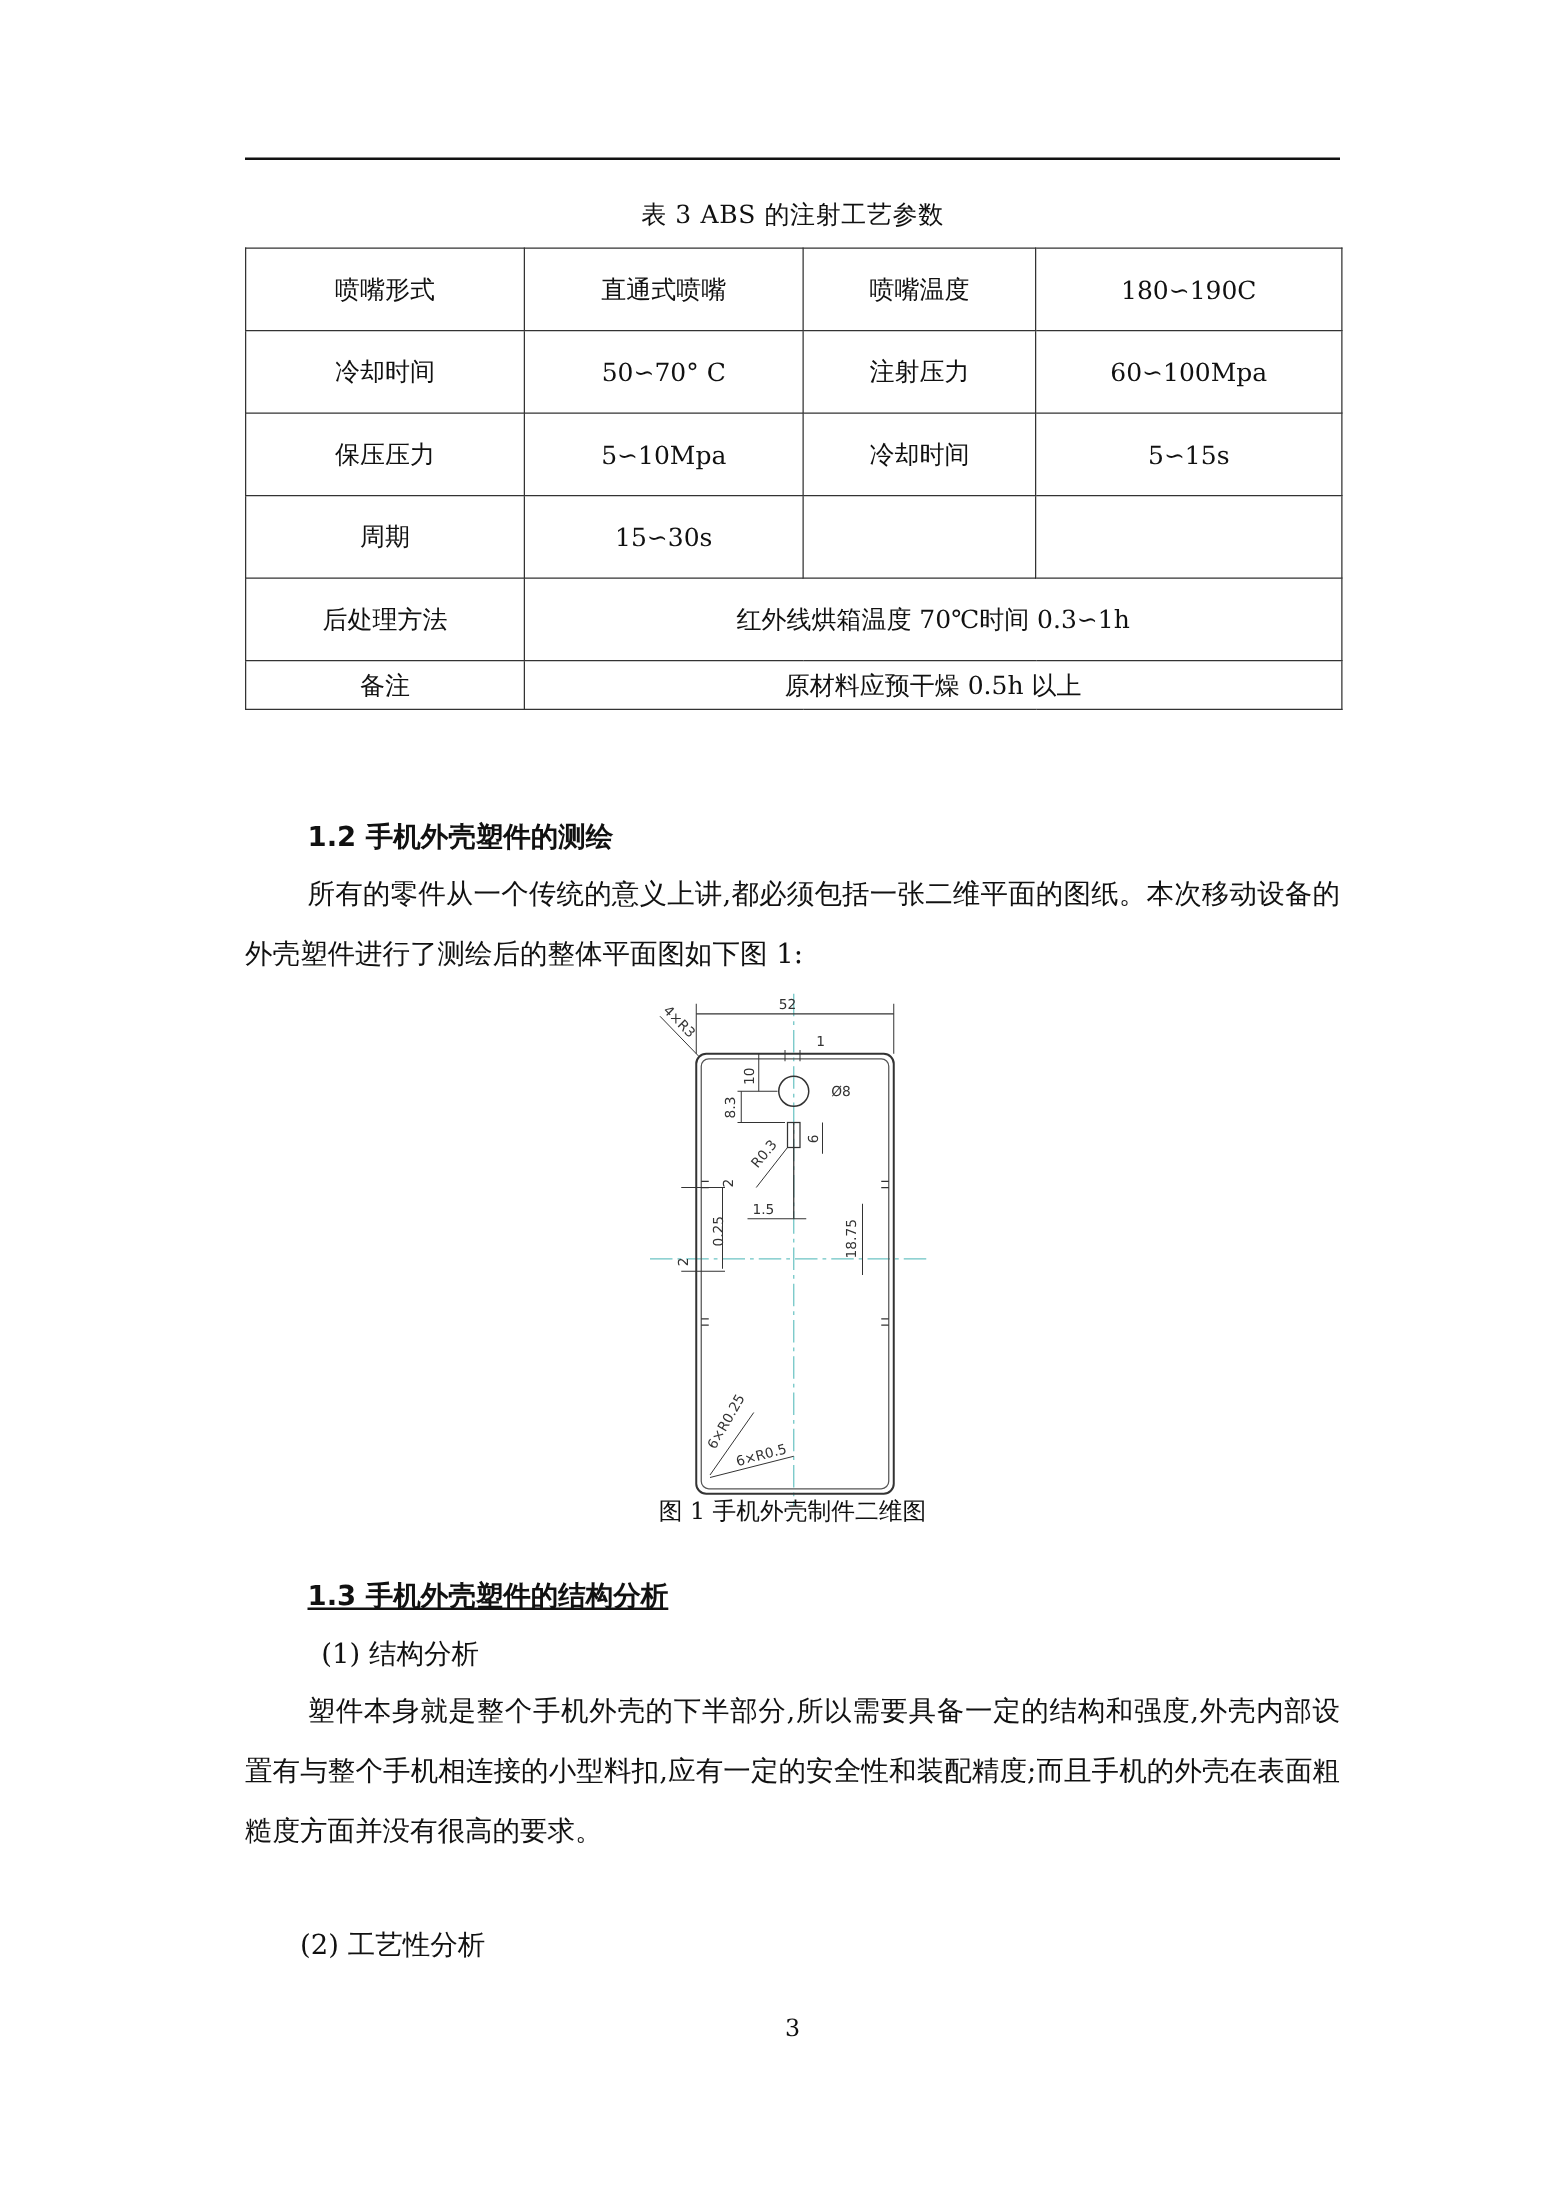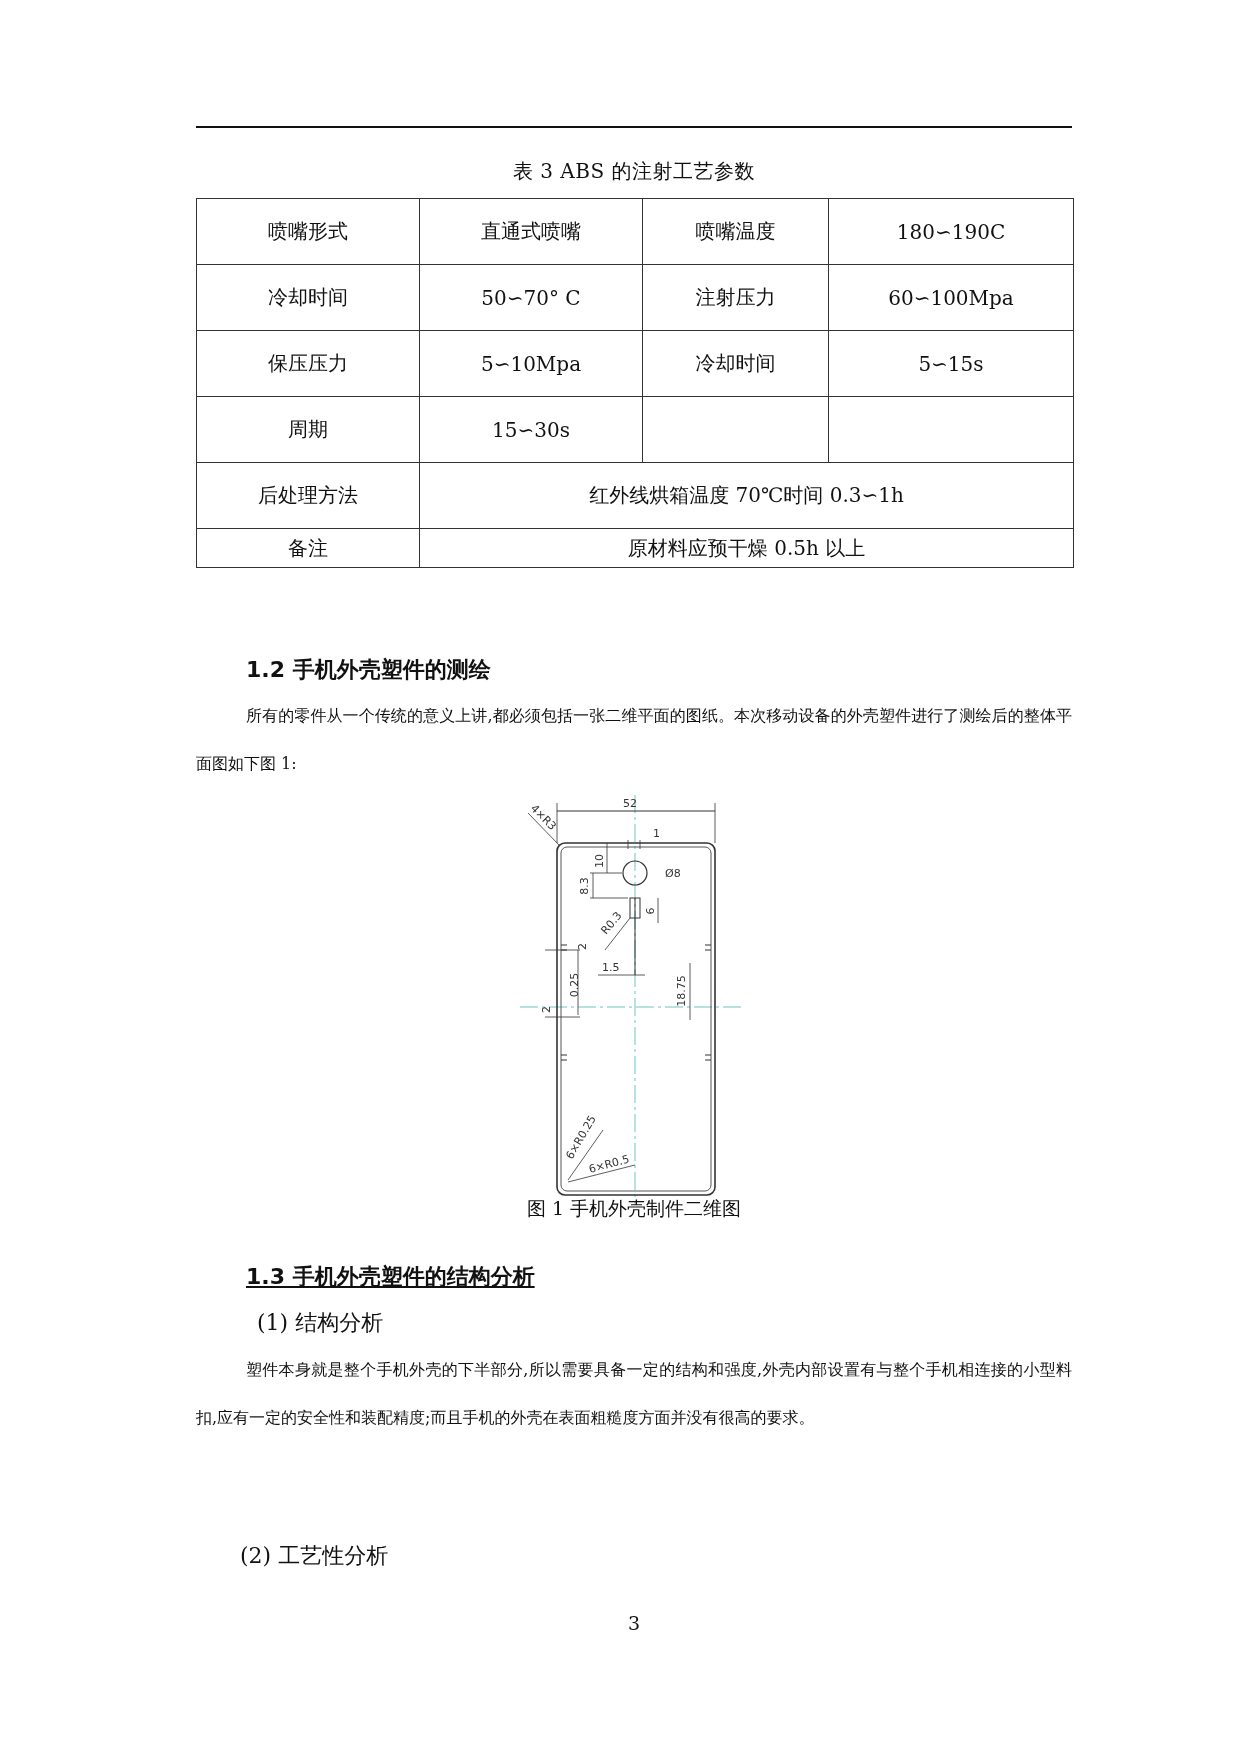--- a/index.html
+++ b/index.html
@@ -8,21 +8,21 @@
   .header-rule { position: absolute; left: 196px; top: 126px; width: 876px; height: 2px; background: #111; }
   .table-caption { position: absolute; left: 196px; width: 876px; top: 158px; text-align: center;
                    font-size: 20px; letter-spacing: 0.5px; }
   table.params { position: absolute; left: 196px; top: 198px; width: 877px; border-collapse: collapse;
                  font-size: 20px; table-layout: fixed; }
   table.params td { border: 1.5px solid #333; text-align: center; vertical-align: middle; padding: 0; }
   table.params tr.r { height: 66px; }
   table.params tr.r-last { height: 39px; }
   .heading { position: absolute; left: 246px; font-size: 22px; font-weight: bold;
              font-family: "DejaVu Sans", "Liberation Sans", sans-serif; }
-  .para { position: absolute; left: 196px; width: 876px; font-size: 16px; line-height: 48px;
+  .para { position: absolute; left: 196px; width: 876px; font-size: 22px; line-height: 48px;
           text-indent: 50px; text-align: justify; }
   .sub { position: absolute; left: 240px; font-size: 22px; }
   .fig-caption { position: absolute; left: 196px; width: 876px; text-align: center; font-size: 19px; }
   .page-num { position: absolute; left: 196px; width: 876px; text-align: center; font-size: 19px; top: 1612px; }
   .figure { position: absolute; left: 510px; top: 785px; width: 240px; height: 430px; }
   .dim { font-family: "DejaVu Sans", "Liberation Sans", sans-serif; font-size: 11px; fill: #333; }
 </style>
 </head>
 <body>
 

